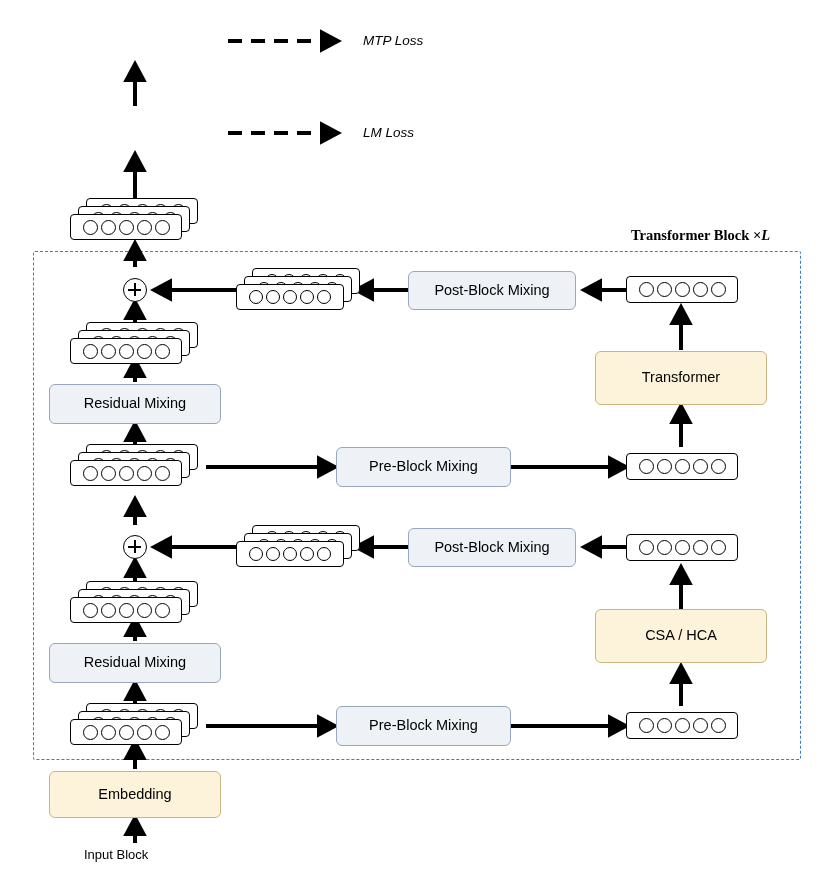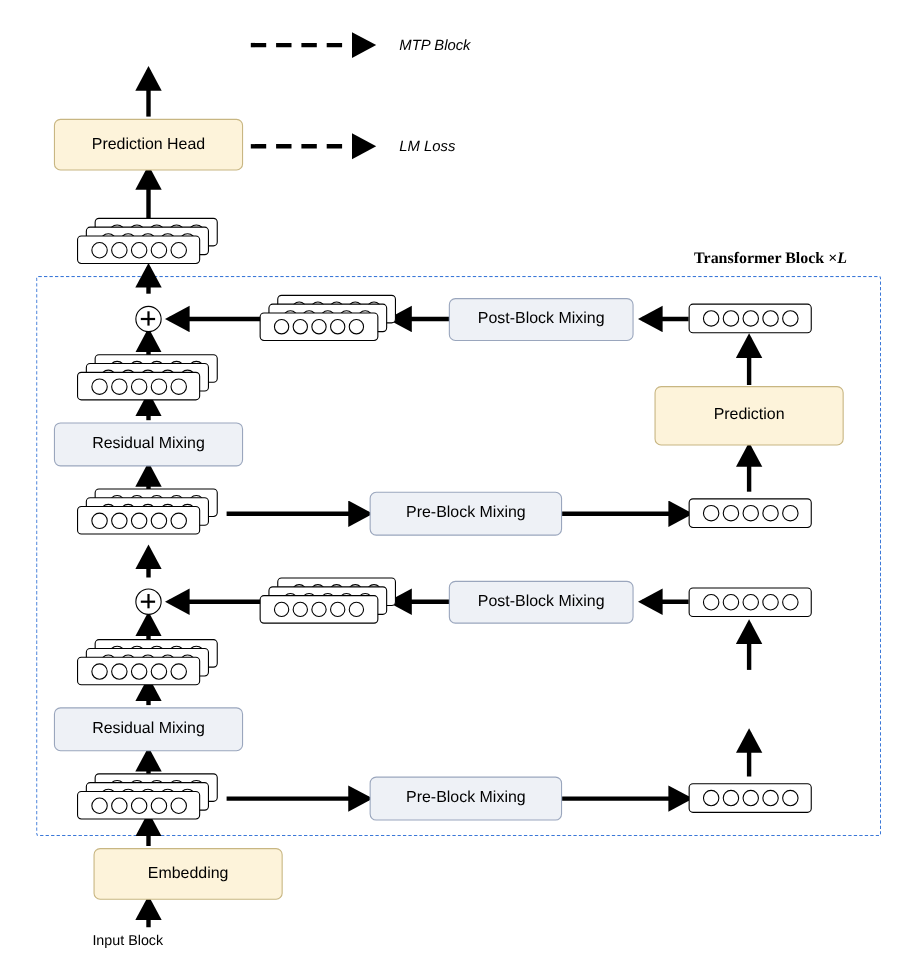--- a/index.html
+++ b/index.html
@@ -206,54 +206,54 @@
       <line x1="238" y1="290" x2="154" y2="290"></line>
     </g>
 
     <g stroke="#000000" stroke-width="4" fill="none" stroke-dasharray="14 9" marker-end="url(#ahd)">
       <line x1="228" y1="41" x2="338" y2="41"></line>
       <line x1="228" y1="133" x2="338" y2="133"></line>
     </g>
   </svg>
 
 
-  <div class="node cream" style="left:49px; top:108px; width:172px; height:47px;">
-    <span>Prediction Head</span>
-  </div>
 
   <div class="node grey" style="left:408px; top:271px; width:168px; height:39px;">
     <span>Post-Block Mixing</span>
   </div>
 
   <div class="node cream" style="left:595px; top:351px; width:172px; height:54px;">
-    <span>Prediction</span>
+    <span>Transformer</span>
   </div>
 
   <div class="node grey" style="left:49px; top:384px; width:172px; height:40px;">
     <span>Residual Mixing</span>
   </div>
 
   <div class="node grey" style="left:336px; top:447px; width:175px; height:40px;">
     <span>Pre-Block Mixing</span>
   </div>
 
   <div class="node grey" style="left:408px; top:528px; width:168px; height:39px;">
     <span>Post-Block Mixing</span>
   </div>
 
+  <div class="node cream" style="left:595px; top:609px; width:172px; height:54px;">
+    <span>CSA / HCA</span>
+  </div>
 
   <div class="node grey" style="left:49px; top:643px; width:172px; height:40px;">
     <span>Residual Mixing</span>
   </div>
 
   <div class="node grey" style="left:336px; top:706px; width:175px; height:40px;">
     <span>Pre-Block Mixing</span>
   </div>
 
-  <div class="node cream" style="left:49px; top:771px; width:172px; height:47px;margin-left:36px;">
+  <div class="node cream" style="left:49px; top:771px; width:172px; height:47px;">
     <span>Embedding</span>
   </div>
 
   <div class="oplus" style="left:123px; top:278px;"></div>
   <div class="oplus" style="left:123px; top:535px;"></div>
 
   <div class="stack" style="left:70px; top:198px; width:136px; height:45px;">
     <div class="layer" style="left:16px; top:0px; width:112px; height:26px;">
       <span class="cell" style="width:15px;height:15px;"></span>
         <span class="cell" style="width:15px;height:15px;"></span>
@@ -454,17 +454,17 @@
   <div class="stack" style="left:626px; top:712px; width:112px; height:28px;">
     <div class="layer" style="left:0px; top:0px; width:112px; height:27px;">
       <span class="cell" style="width:15px;height:15px;"></span>
         <span class="cell" style="width:15px;height:15px;"></span>
         <span class="cell" style="width:15px;height:15px;"></span>
         <span class="cell" style="width:15px;height:15px;"></span>
         <span class="cell" style="width:15px;height:15px;"></span>
     </div>
   </div>
 
-  <div class="caption italic" style="left:363px; top:33px;">MTP Block</div>
+  <div class="caption italic" style="left:363px; top:33px;">MTP Loss</div>
   <div class="caption italic" style="left:363px; top:125px;">LM Loss</div>
   <div class="caption" style="left:84px; top:847px;">Input Block</div>
 
 </div>
 
 </body></html>

